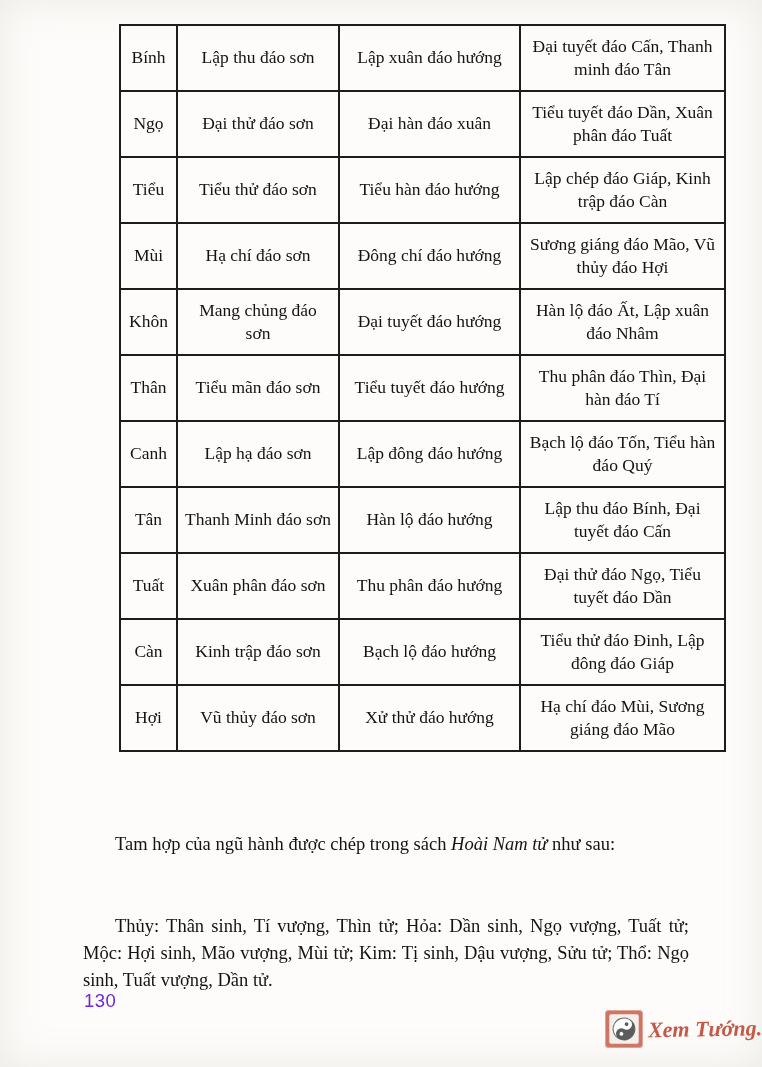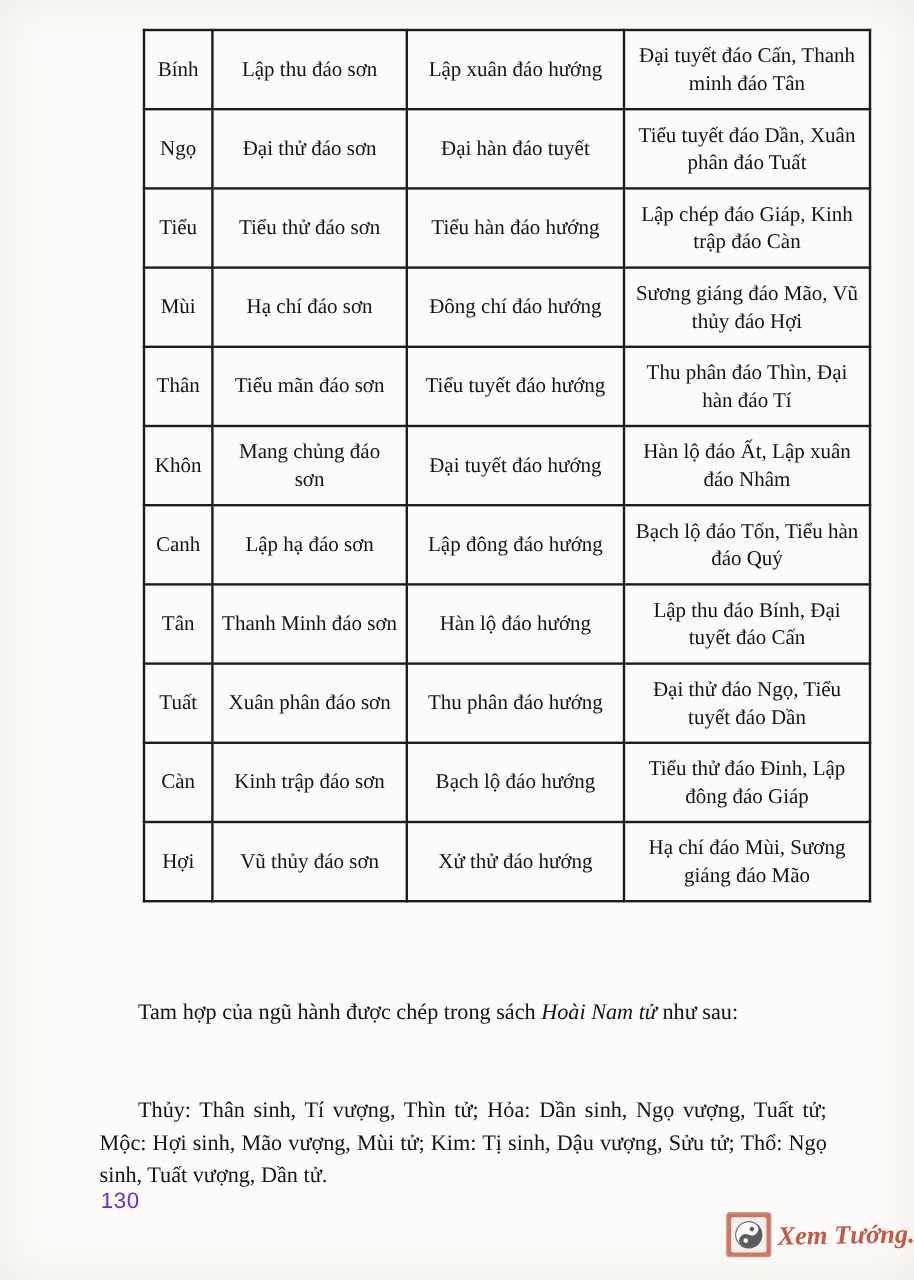--- a/index.html
+++ b/index.html
@@ -118,46 +118,46 @@
     <tbody>
       <tr>
         <td class="stem">Bính</td>
         <td>Lập thu đáo sơn</td>
         <td>Lập xuân đáo hướng</td>
         <td>Đại tuyết đáo Cấn, Thanh minh đáo Tân</td>
       </tr>
       <tr>
         <td class="stem">Ngọ</td>
         <td>Đại thử đáo sơn</td>
-        <td>Đại hàn đáo tuyết</td>
+        <td>Đại hàn đáo xuân</td>
         <td>Tiểu tuyết đáo Dần, Xuân phân đáo Tuất</td>
       </tr>
       <tr>
         <td class="stem">Tiểu</td>
         <td>Tiểu thử đáo sơn</td>
         <td>Tiểu hàn đáo hướng</td>
         <td>Lập chép đáo Giáp, Kinh trập đáo Càn</td>
       </tr>
       <tr>
         <td class="stem">Mùi</td>
         <td>Hạ chí đáo sơn</td>
         <td>Đông chí đáo hướng</td>
         <td>Sương giáng đáo Mão, Vũ thủy đáo Hợi</td>
       </tr>
       <tr>
+        <td class="stem">Khôn</td>
+        <td>Mang chủng đáo sơn</td>
+        <td>Đại tuyết đáo hướng</td>
+        <td>Hàn lộ đáo Ất, Lập xuân đáo Nhâm</td>
+      </tr>
+      <tr>
         <td class="stem">Thân</td>
         <td>Tiểu mãn đáo sơn</td>
         <td>Tiểu tuyết đáo hướng</td>
         <td>Thu phân đáo Thìn, Đại hàn đáo Tí</td>
-      </tr>
-      <tr>
-        <td class="stem">Khôn</td>
-        <td>Mang chủng đáo sơn</td>
-        <td>Đại tuyết đáo hướng</td>
-        <td>Hàn lộ đáo Ất, Lập xuân đáo Nhâm</td>
       </tr>
       <tr>
         <td class="stem">Canh</td>
         <td>Lập hạ đáo sơn</td>
         <td>Lập đông đáo hướng</td>
         <td>Bạch lộ đáo Tốn, Tiểu hàn đáo Quý</td>
       </tr>
       <tr>
         <td class="stem">Tân</td>
         <td>Thanh Minh đáo sơn</td>

